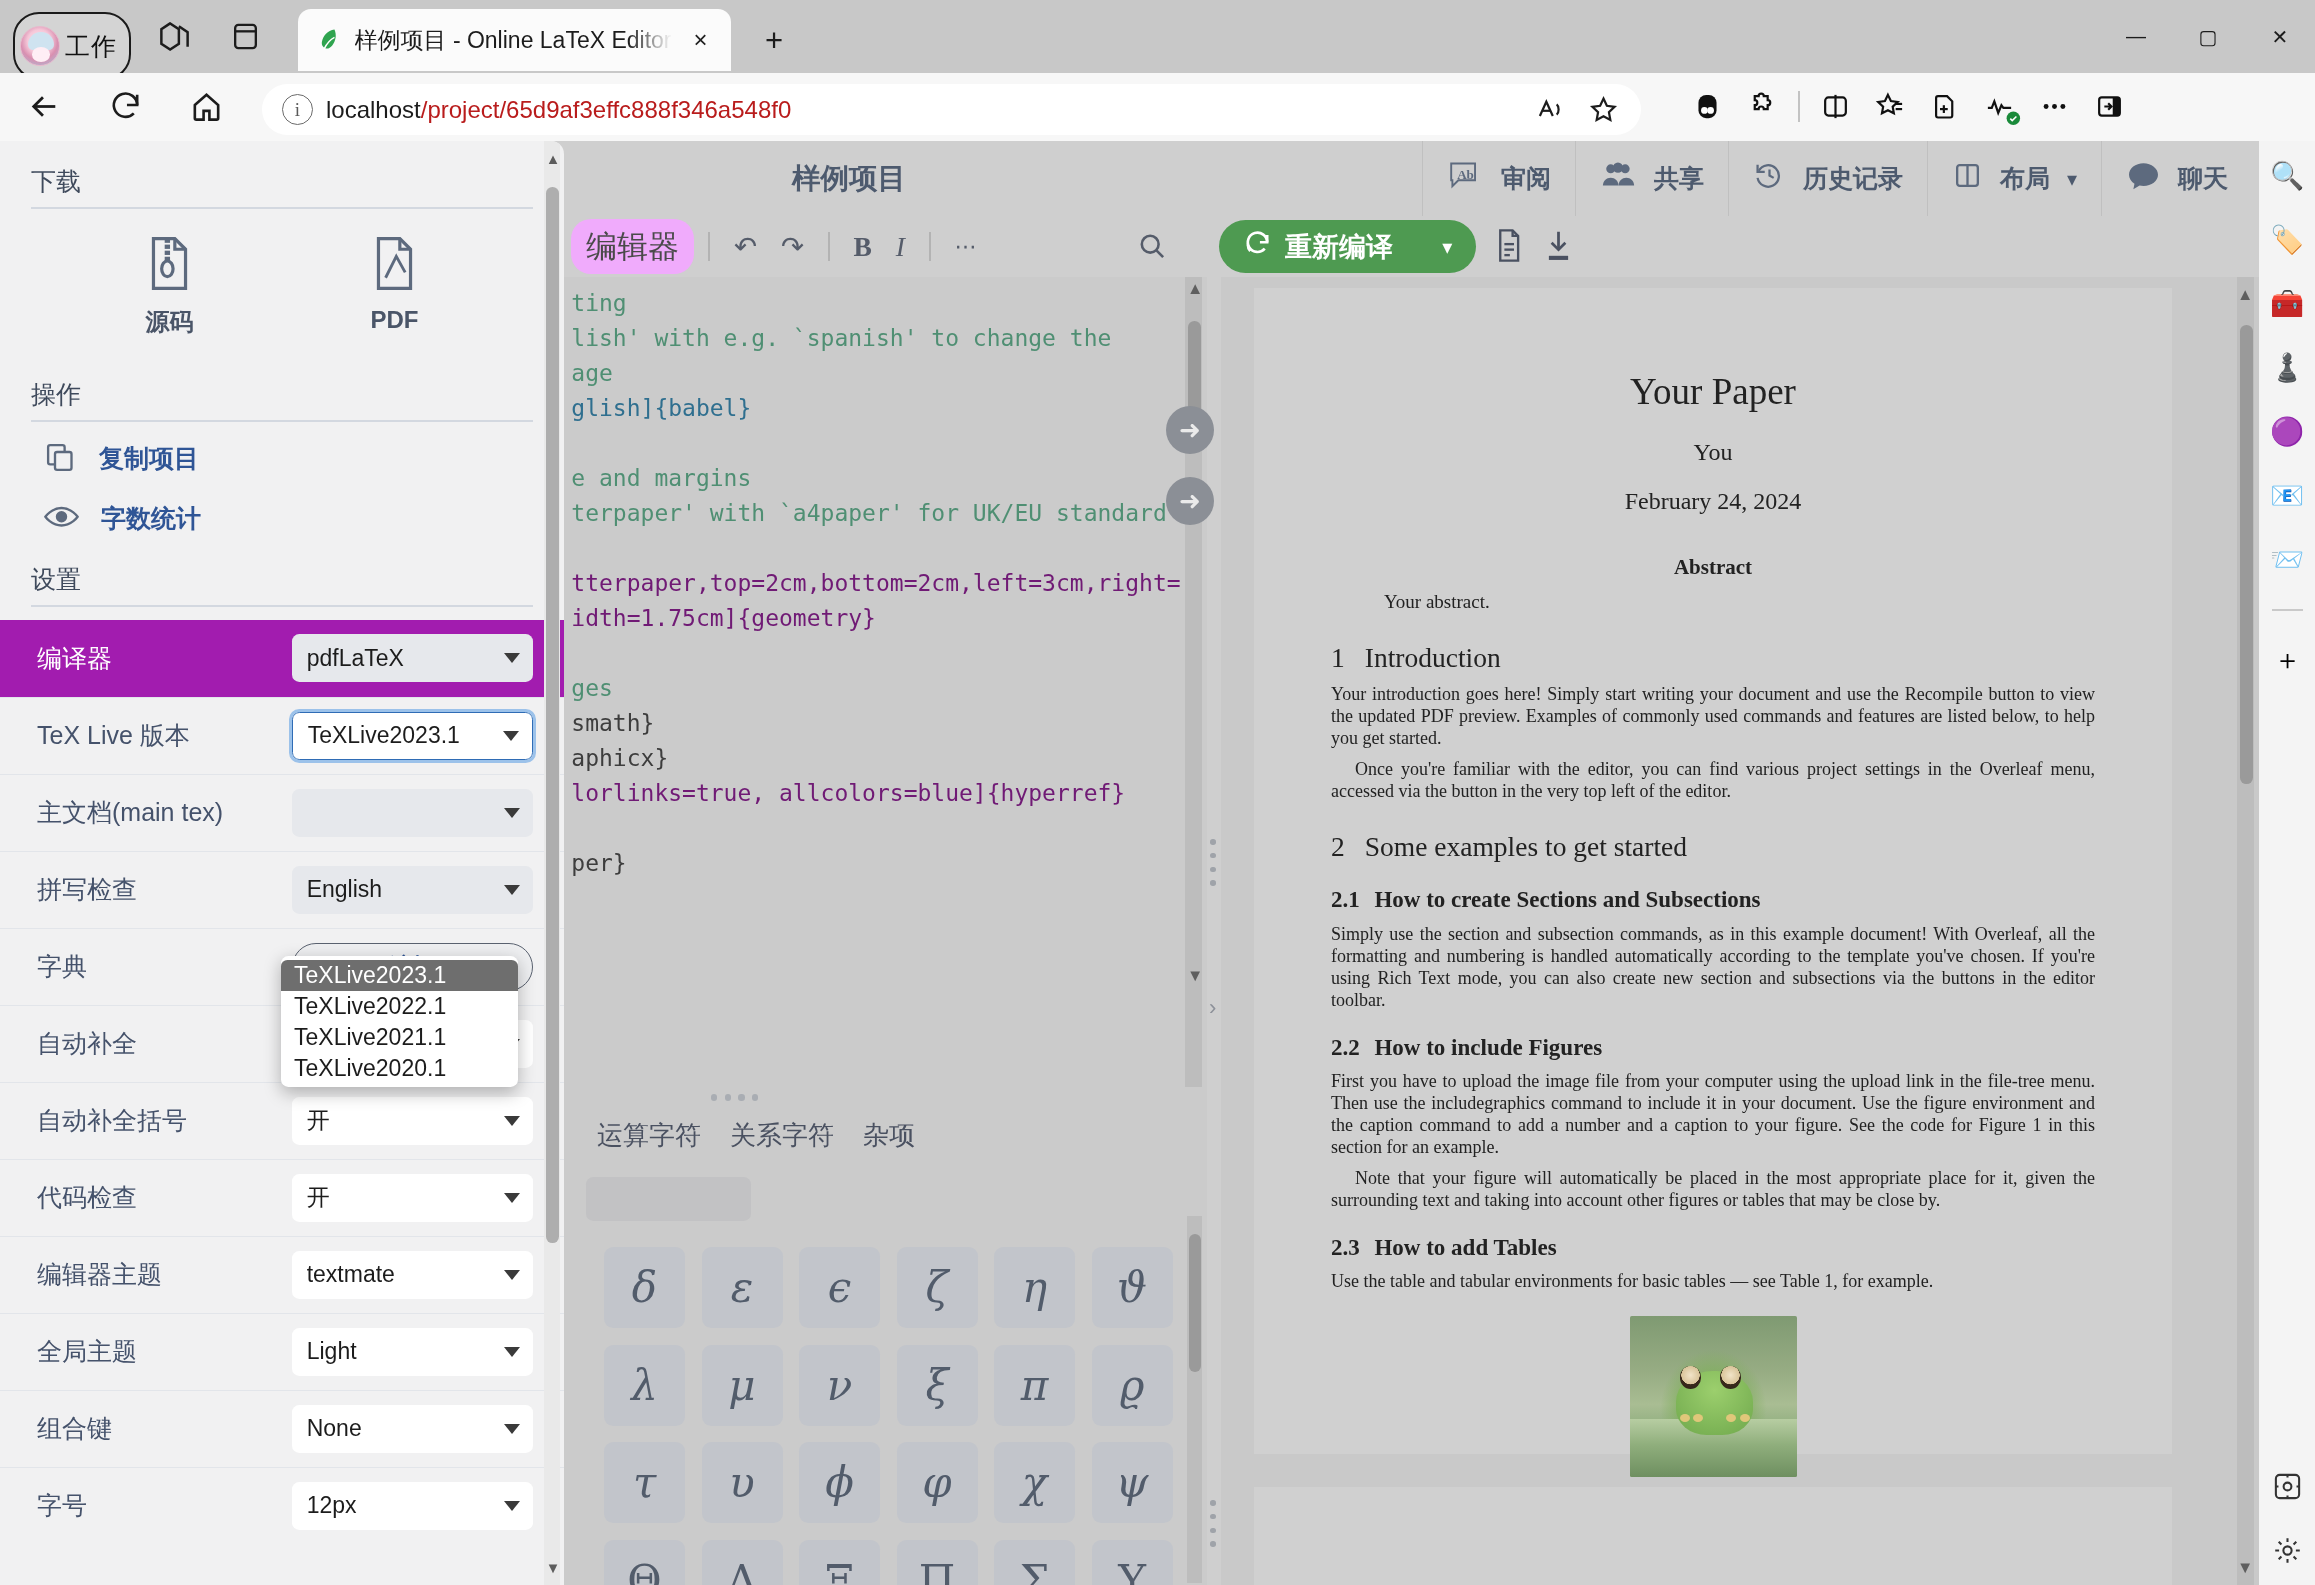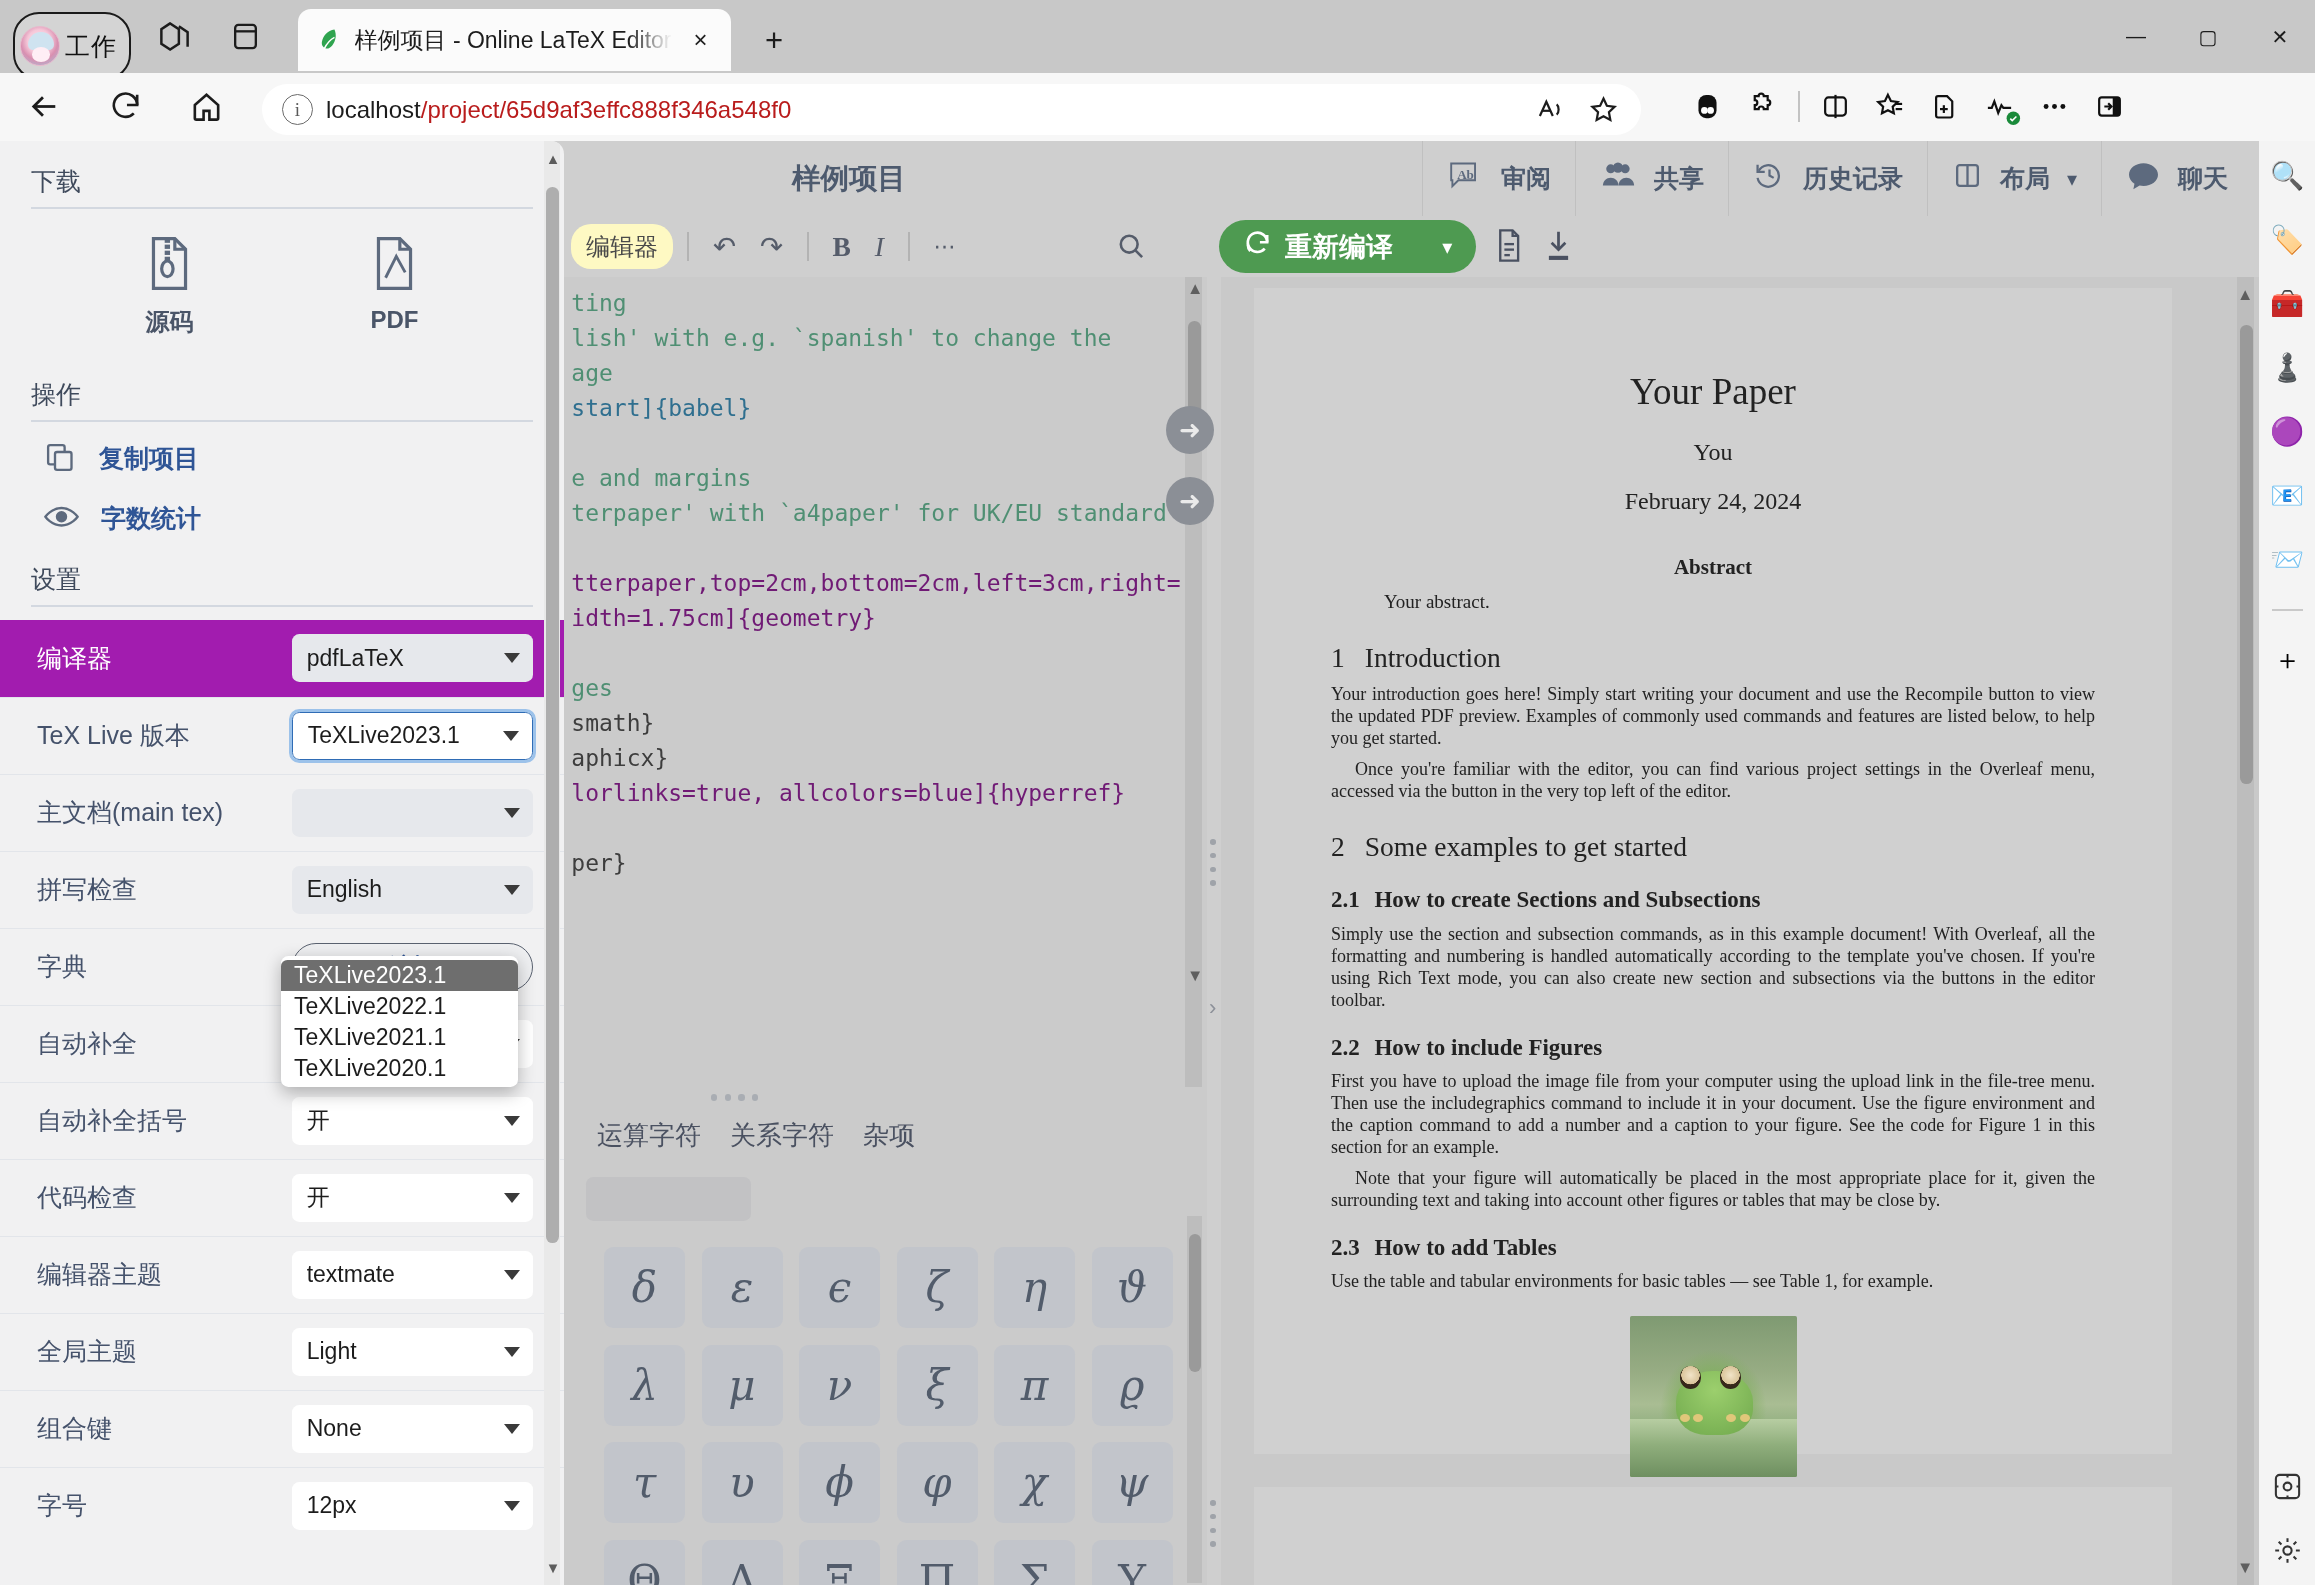--- a/index.html
+++ b/index.html
@@ -149,21 +149,21 @@
   .proj-actions { margin-left:auto; display:flex; height:75px; }
   .pa-item {
     display:flex; align-items:center; gap:17px; padding: 0 24px; font-size:25px; color:#4d5a6e; font-weight:600;
     border-left:1.8px solid #c0c0c0;
   }
 
   .etoolbar {
     position:absolute; left: 564px; top: 75px; width: 634px; height: 61px; background:#cfcfcf;
     display:flex; align-items:center; gap:5.5px; padding-left: 7.3px;
   }
-  .chip { background:#fef9c3; border-radius:20px; padding: 6.4px 14.7px; font-size:24px; color:#4a4a4a; }
+  .chip { background:#f0abfc; border-radius:20px; padding: 6.4px 14.7px; font-size:31px; color:#4a4a4a; }
   .tb-sep2 { width:1.8px; height:29px; background:#b3b3b3; margin: 0 9.2px; }
   .ebtn { font-size:27.5px; color:#555c6a; padding: 0 9.2px; font-family:"Liberation Serif", serif; }
 
   .compile-zone { position:absolute; left: 1208px; top: 75px; width: 1051px; height: 61px; background:#cfcfcf;
                   display:flex; align-items:center; gap:16.5px; padding-left: 11px;}
   .recompile {
     height:53px; background:#4e9a51; border-radius: 27px 0 0 27px; display:flex; align-items:center; gap:13px;
     padding: 0 27.5px 0 24px; color:#ffffff; font-size:27px; font-weight:700;
   }
   .recompile-caret { height:53px; width:57px; background:#4e9a51; border-radius:0 27px 27px 0;
@@ -502,21 +502,21 @@
             <path d="M7 11l5 5 5-5"></path>
             <line x1="5" y1="22" x2="19" y2="22" stroke-width="3"></line>
           </svg>
       </span>
     </div>
 
     <div class="editor-pane">
       <div class="code"><span class="cm">ting</span>
 <span class="cm">lish' with e.g. `spanish' to change the</span>
 <span class="cm">age</span>
-<span class="ck">start]{babel}</span>
+<span class="ck">glish]{babel}</span>
 <span></span>
 <span class="cm">e and margins</span>
 <span class="cm">terpaper' with `a4paper' for UK/EU standard</span>
 <span></span>
 <span class="cn">tterpaper,top=2cm,bottom=2cm,left=3cm,right=</span>
 <span class="cn">idth=1.75cm]{geometry}</span>
 <span></span>
 <span class="cm">ges</span>
 <span class="cp">smath}</span>
 <span class="cp">aphicx}</span>

